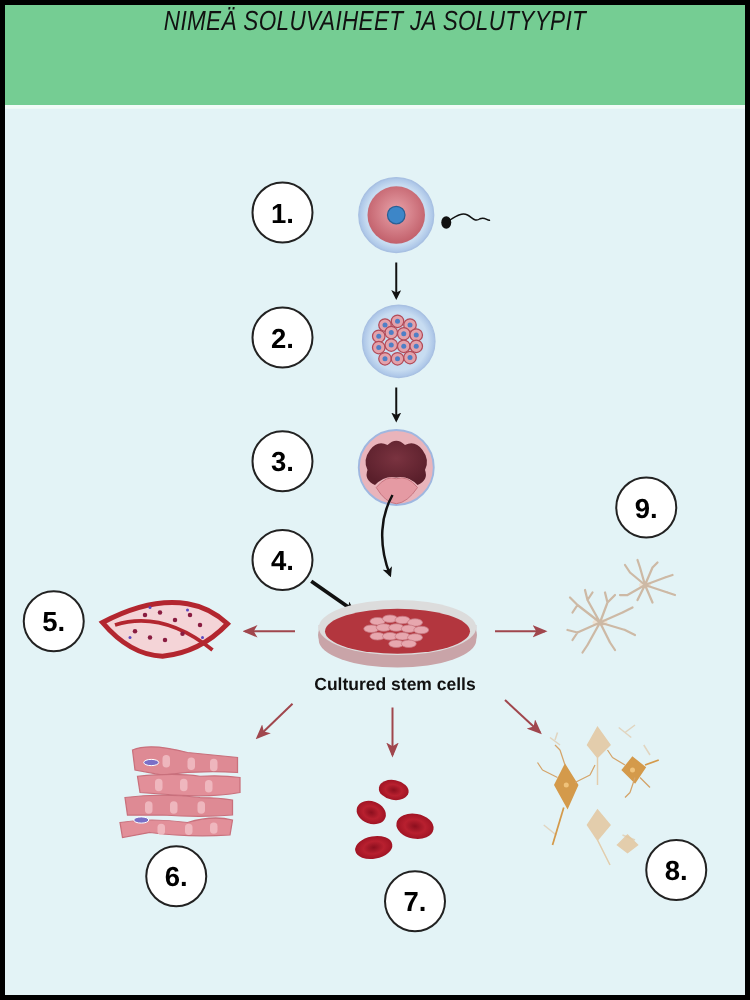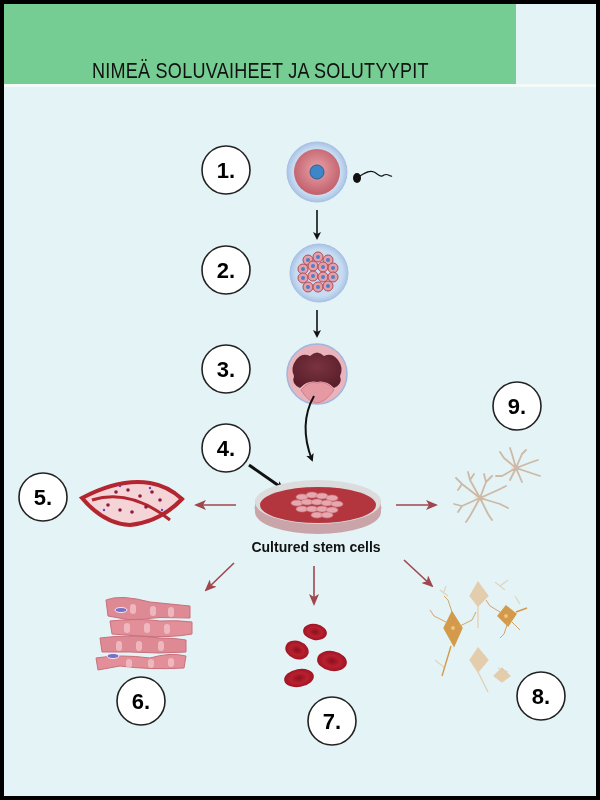--- a/index.html
+++ b/index.html
@@ -1,18 +1,18 @@
 <!DOCTYPE html>
 <html><head>
 <meta charset="utf-8">
 <style>
   html, body { margin: 0; padding: 0; }
   body { width: 600px; height: 800px; background: #000; position: relative; overflow: hidden; font-family: "Liberation Sans", sans-serif; }
   .frame { position: absolute; left: 4px; top: 4px; width: 592px; height: 792px; background: #e3f3f6; }
-  .header { position: absolute; left: 0; top: 0; width: 512px; height: 80px; background: #75cd93; display: flex; align-items: flex-end; justify-content: center; }
+  .header { position: absolute; left: 0; top: 0; width: 592px; height: 80px; background: #75cd93; display: flex; align-items: flex-start; justify-content: center; font-style: italic; }
   .header h1 { margin: 0; font-family: "Liberation Sans Narrow", "Liberation Sans", sans-serif; font-weight: normal; font-size: 22px; letter-spacing: 0.3px; color: #111; transform: scaleX(0.82); }
   .header-sep { position: absolute; left: 0; top: 80px; width: 592px; height: 3px; background: #f2fbf8; }
   svg.diagram { position: absolute; left: 0; top: 0; }
   .num { font-family: "Liberation Sans", sans-serif; font-weight: bold; font-size: 22px; fill: #000; }
   .caption { font-family: "Liberation Sans", sans-serif; font-weight: bold; font-size: 14px; fill: #111; }
 </style>
 </head>
 <body>
 
 <div class="frame">

